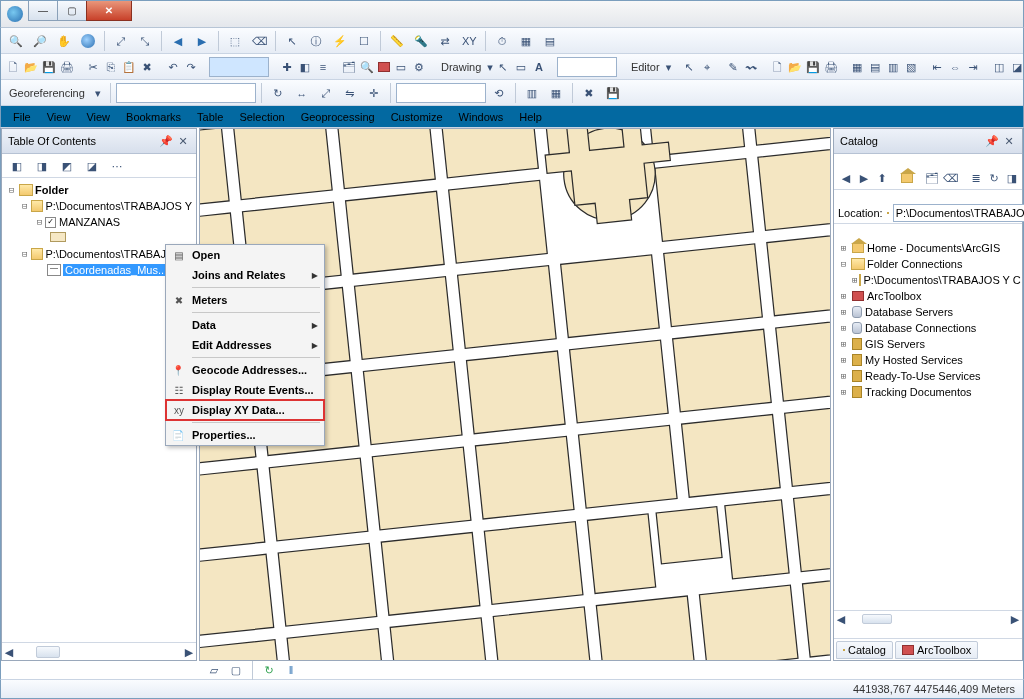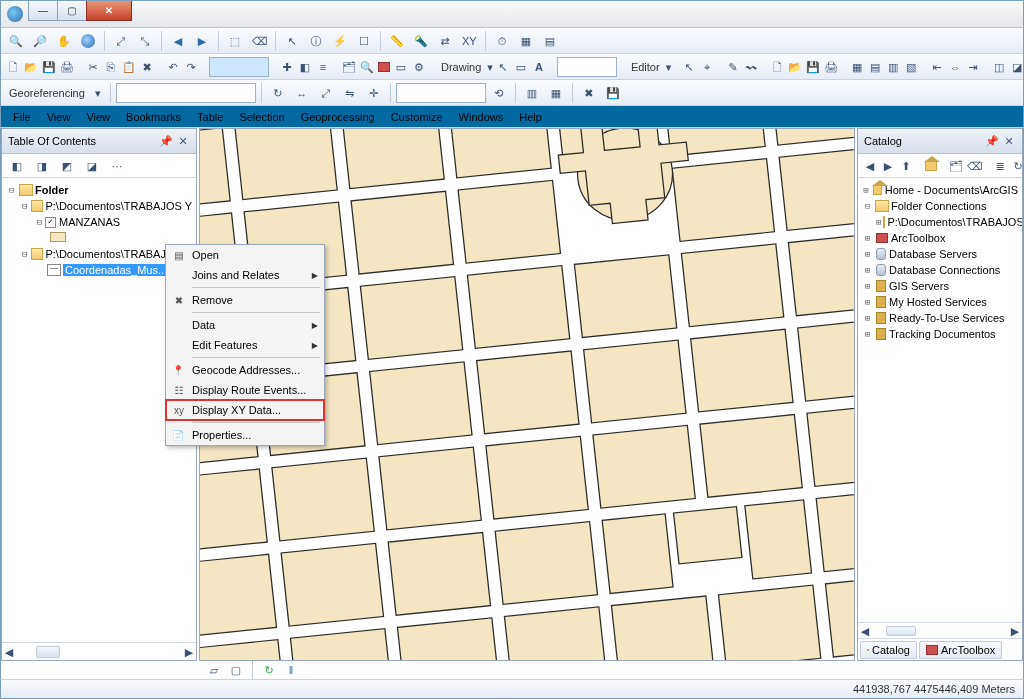--- a/index.html
+++ b/index.html
@@ -51,38 +51,38 @@
   .toc-scroll .thumb { width:24px; height:12px; background:linear-gradient(#f6f9fd,#d8e2ee); border:1px solid #c1cbd9; border-radius:2px; margin-left:20px; }
 
   
   .mapwrap { flex:1; display:flex; flex-direction:column; border-left:none; border-right:none; }
   .mapview { flex:1; background:#fff; position:relative; overflow:hidden; border:1px solid #9aa8bb; margin:0 2px; }
   .mapview svg { width:100%; height:100%; }
   .mapctrl { height:20px; display:flex; align-items:center; gap:4px; padding:0 4px; }
   .mapctrl .cbtn { width:18px; height:18px; border:1px solid transparent; display:flex; align-items:center; justify-content:center; color:#3a5276; }
 
   
-  .catalog { width: 166px; }
+  .catalog { width: 190px; gap: 12px; }
   .cat-toolbar { height:24px; display:flex; align-items:center; padding:0 4px; gap:2px; border-bottom:1px solid #d0d8e4; }
   .cat-loc { height:22px; display:flex; align-items:center; padding:0 4px; gap:4px; border-bottom:1px solid #d0d8e4; }
   .cat-loc input { flex:1; height:18px; border:1px solid #9cb2cc; padding:0 2px; font-size:11px; }
   .cat-body { flex:1; padding:4px; overflow:hidden; background:#fff; }
   .cat-tabs { height:22px; display:flex; align-items:center; border-top:1px solid #d0d8e4; padding:0 2px; gap:2px; }
   .cat-tab { height:18px; padding:0 6px; display:flex; align-items:center; border:1px solid #c1cbd9; background:linear-gradient(#f6f9fd,#e6ecf5); border-radius:2px 2px 0 0; gap:3px; }
   .cat-scroll { height:16px; border-top:1px solid #d0d8e4; display:flex; align-items:center; }
   .cat-scroll .thumb { width:30px; height:10px; background:linear-gradient(#f6f9fd,#d8e2ee); border:1px solid #c1cbd9; border-radius:2px; margin-left:14px; }
 
   
   .statusbar { height:20px; border:1px solid #7b9ebd; border-top:1px solid #c9d4e3; display:flex; align-items:center; justify-content:flex-end; padding:0 8px; background:linear-gradient(#fafcff,#e6ecf5); color:#333; }
 
   
   .ctxmenu { position:absolute; left:165px; top:244px; width:160px; background:#f4f4f4; border:1px solid #9aa8bb; box-shadow: 2px 2px 4px rgba(0,0,0,.25); z-index:50; }
   .ctxmenu .row { height:20px; display:flex; align-items:center; padding:0 6px 0 4px; position:relative; }
   .ctxmenu .row .cic { width:18px; height:16px; display:flex; align-items:center; justify-content:center; color:#555; font-size:10px; }
-  .ctxmenu .row .clbl { flex:1; padding-left:4px; }
+  .ctxmenu .row .clbl { flex:1; padding-left:4px;font-weight:bold; }
   .ctxmenu .row .arrow { font-size:8px; color:#333; }
   .ctxmenu .div { height:1px; background:#c8c8c8; margin:2px 4px 2px 26px; }
   .ctxmenu .row.highlight { outline:2px solid #d33; outline-offset:-1px; }
 
   
   .ic { display:inline-block; width:14px; height:14px; font-size:11px; text-align:center; line-height:14px; color:#3a5276; }
   .globe { width:14px; height:14px; border-radius:50%; background:radial-gradient(circle at 40% 40%,#9fd2ff,#2a6eb0); }
   .home-ic { width:12px; height:10px; background:#f3c96e; position:relative; border:1px solid #c9a648; }
   .home-ic:before{content:"";position:absolute;left:-2px;top:-6px;border-left:8px solid transparent;border-right:8px solid transparent;border-bottom:6px solid #c9a648;}
   .toolbox-ic { width:12px; height:10px; background:#d05050; border:1px solid #903030; }
@@ -534,20 +534,26 @@
       <div class="tbtn">
           <span class="ic">≣</span>
         </div>
       <div class="tbtn">
           <span class="ic">↻</span>
         </div>
       <div class="tbtn">
           <span class="ic">◨</span>
         </div>
     </div>
+    <div class="cat-loc">
+      <span>Location:</span>
+      <span class="layericon folder-icon"></span>
+      <input value="P:\Documentos\TRABAJOS" style="">
+
+    </div>
     <div class="cat-body">
       <div class="tree-item">
           <span class="exp">⊞</span>
           <span class="home-ic" style="margin:0 3px"></span>
           <span class="lbl">Home - Documents\ArcGIS</span>
         </div>
       <div class="tree-item">
           <span class="exp">⊟</span>
           <span class="layericon folder-icon"></span>
           <span class="lbl">Folder Connections</span>
@@ -638,31 +644,31 @@
       <span class="clbl">Open</span>
     </div>
   <div class="row">
       <span class="cic"></span>
       <span class="clbl">Joins and Relates</span>
       <span class="arrow">▶</span>
     </div>
   <div class="div"></div>
   <div class="row">
       <span class="cic">✖</span>
-      <span class="clbl">Remove</span>
+      <span class="clbl">Meters</span>
     </div>
   <div class="div"></div>
   <div class="row">
       <span class="cic"></span>
       <span class="clbl">Data</span>
       <span class="arrow">▶</span>
     </div>
   <div class="row">
       <span class="cic"></span>
-      <span class="clbl">Edit Features</span>
+      <span class="clbl">Edit Addresses</span>
       <span class="arrow">▶</span>
     </div>
   <div class="div"></div>
   <div class="row">
       <span class="cic">📍</span>
       <span class="clbl">Geocode Addresses...</span>
     </div>
   <div class="row">
       <span class="cic">☷</span>
       <span class="clbl">Display Route Events...</span>

